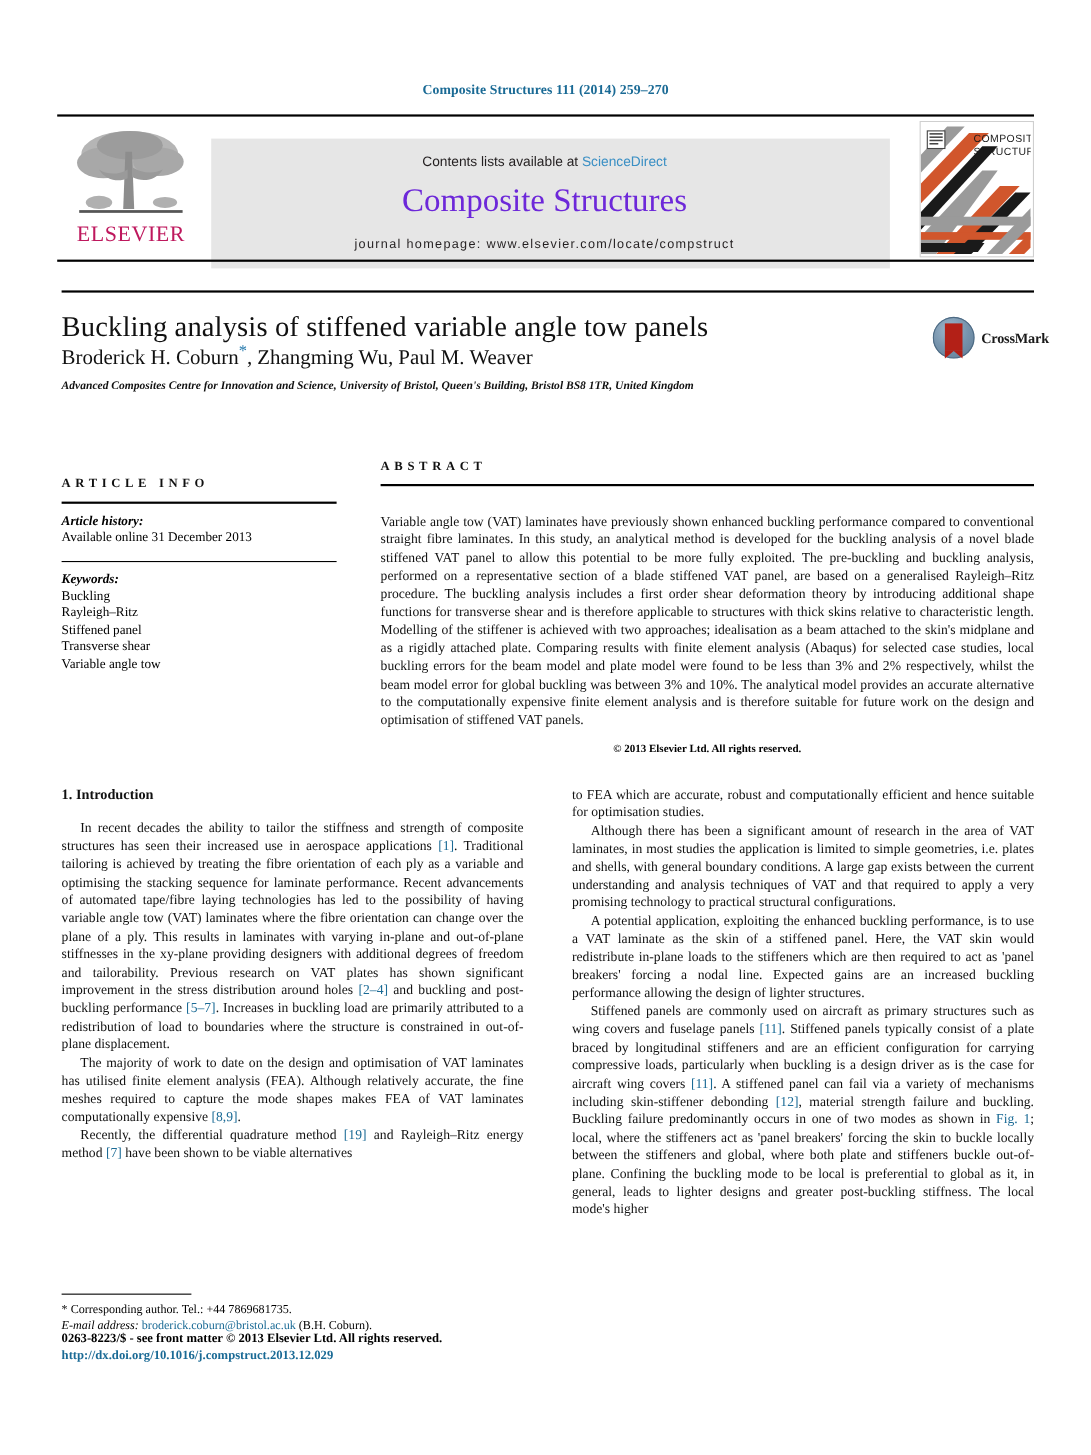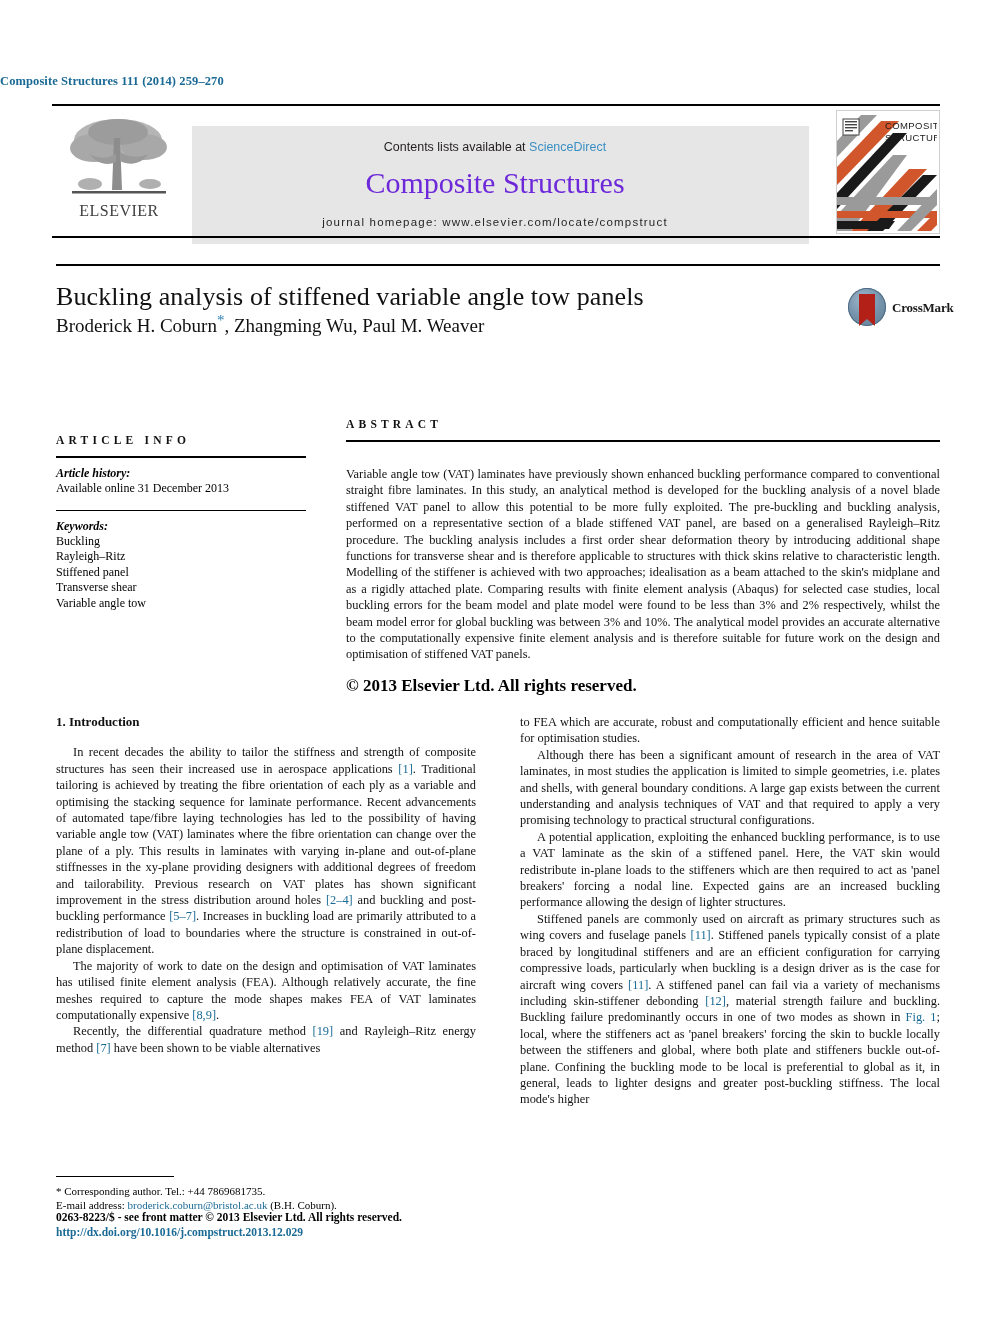--- a/index.html
+++ b/index.html
@@ -21,20 +21,21 @@
     width: 992px;
     height: 1323px;
   }
 
   
   .running-head {
     position: absolute;
     top: 74px;
     left: 0;
     width: 992px;
+    text-align: center;
     font-size: 12.5px;
     color: #1a6a95;
     font-family: "Liberation Serif", serif;
     font-weight: bold;
     letter-spacing: .1px;
   }
 
   
   .masthead {
     position: absolute;
@@ -69,23 +70,23 @@
     left: 8px; top: 0;
     width: 106px; height: 86px;
     overflow: hidden;
   }
   .elsevier-word {
     position: absolute;
     left: 0; top: 88px;
     width: 122px;
     text-align: center;
     font-family: "Liberation Serif", serif;
-    font-size: 16px;
+    font-size: 20px;
     letter-spacing: .5px;
-    color: #404040;
+    color: #be185d;
   }
 
   .grey-band {
     position: absolute;
     left: 140px; top: 22px;
     width: 617px; height: 118px;
     background: #e6e6e6;
   }
   .contents-line {
     position: absolute;
@@ -247,24 +248,24 @@
   .abs-body {
     margin-top: 24px;
     font-family: "Liberation Serif", serif;
     font-size: 12.4px;
     line-height: 16.4px;
     text-align: justify;
     color: #111;
   }
   .abs-copy {
     margin-top: 13px;
-    text-align: left;
-    font-family: "Liberation Serif", serif;
-    font-weight: bold;
-    font-size: 17px;
+    text-align: center;
+    font-family: "Liberation Serif", serif;
+    font-weight: bold;
+    font-size: 10px;
   }
   .abs-rule-bottom {
     position: absolute;
     top: 264px;
     left: 56px;
     width: 884px;
     height: 2px;
     background: #000;
   }
 
@@ -318,20 +319,21 @@
     margin-bottom: 7px;
   }
   .footnote .fn-line {
     font-family: "Liberation Serif", serif;
     font-size: 11px;
     line-height: 14px;
     padding-left: 10px;
     text-indent: -10px;
   }
   .footnote .fn-em {
+    font-style: italic;
   }
   .footnote .fn-mail { color: #1a6a95; }
 
   
   .footer {
     position: absolute;
     left: 56px;
     top: 1210px;
     width: 500px;
     font-family: "Liberation Serif", serif;
@@ -408,20 +410,21 @@
         <text x="48" y="30" font-family="Liberation Sans, sans-serif" font-size="9.5" fill="#1a1a1a" letter-spacing="0.4">STRUCTURES</text>
       </svg>
     </div>
 
     <div class="rule-bot"></div>
   </div>
 
   <div class="title-block">
     <h1 class="art-title">Buckling analysis of stiffened variable angle tow panels</h1>
     <div class="authors"><span>Broderick H. Coburn</span><span class="star">*</span><span>, Zhangming Wu, Paul M. Weaver</span></div>
+    <div class="affil">Advanced Composites Centre for Innovation and Science, University of Bristol, Queen's Building, Bristol BS8 1TR, United Kingdom</div>
   </div>
 
   <div class="crossmark">
     <div class="cm-circle">
       <div class="cm-book"></div>
     </div>
     <div class="cm-text">CrossMark</div>
   </div>
 
   <div class="abs-area">

